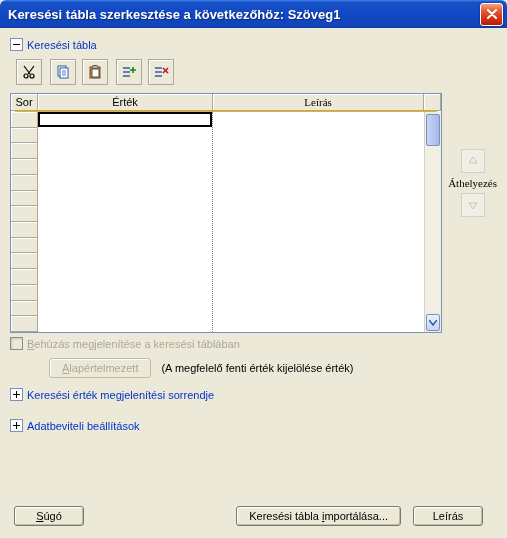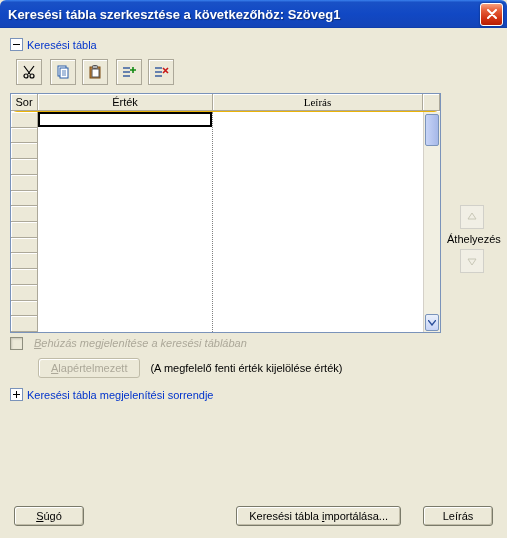--- a/index.html
+++ b/index.html
@@ -227,46 +227,46 @@
     border:1px solid #7a93ba;
     background: linear-gradient(to bottom,#eaf0fb,#c7d4f7);
     border-radius:2px;
   }
   .vscroll .arrow.down{ bottom:1px; }
   .vscroll svg{display:block;}
   
   .move-panel {
     width: 50px;
     text-align: center;
-    margin-top: 112px;
+    margin-top: 56px;
     font-size: 11px;
     color: #000;
+    font-family: Liberation Serif, serif;
   }
   .move-panel .label {
     margin: 4px 0;
     white-space: nowrap;
   }
   .arrow-box {
     width: 22px;
     height: 22px;
     margin: 0 auto;
     border: 1px solid #c0c0c0;
     background: #f5f4ef;
     display: flex;
     align-items: center;
     justify-content: center;
     opacity: 0.6;
   }
   
   .check-row {
     display: flex;
-    align-items: flex-start;
+    align-items: flex-end;
     margin-top: 6px;
-    gap: 11px;
-    font-style: italic;
+    gap: 4px;
   }
   .chk {
     width: 13px;
     height: 13px;
     border: 1px solid #8e8e7e;
     background: #fff;
     box-sizing: border-box;
     box-shadow: inset 1px 1px 2px rgba(0,0,0,0.15);
   }
   .chk.disabled { background:#ece9d8; }
@@ -278,42 +278,43 @@
     font-family: inherit;
     font-size: 11px;
     border-radius: 3px;
     box-shadow: inset 1px 1px 0 #fff, inset -1px -1px 0 #c0bca8;
     cursor: default;
   }
   .btn.disabled {
     color: #aca899;
     border-color: #c0bca8;
     box-shadow: inset 1px 1px 0 #fff;
+    margin-left: 11px;
   }
   .btn .u { text-decoration: underline; }
   .default-row {
     display: flex;
     align-items: center;
     gap: 10px;
     margin: 8px 0 10px 28px;
   }
   .section-spacer { height: 10px; }
   
   .footer {
     position: absolute;
     bottom: 12px;
     left: 14px;
-    right: 14px;
+    right: 24px;
     display: flex;
     justify-content: space-between;
     align-items: center;
   }
   .footer-right {
     display: flex;
-    gap: 22px;
+    gap: 12px;
   }
   .btn-std {
     min-width: 70px;
     text-align: center;
   }
 </style>
 </head>
 <body>
 
 <div class="window">
@@ -439,25 +440,31 @@
 
     <div class="default-row">
       <button class="btn disabled"><span class="u">A</span>lapértelmezett</button>
       <span>(A megfelelő fenti érték kijelölése érték)</span>
     </div>
 
     <div class="section-row">
       <span class="expander">
           <span class="plus"></span>
         </span>
-      <span class="section-link">Keresési tábla megjelenítési sorrendje</span>
+      <span class="section-link">Keresési érték megjelenítési sorrendje</span>
     </div>
 
     <div class="section-spacer"></div>
 
+    <div class="section-row">
+      <span class="expander">
+          <span class="plus"></span>
+        </span>
+      <span class="section-link">Adatbeviteli beállítások</span>
+    </div>
 
     <div class="footer">
       <button class="btn btn-std"><span class="u">S</span>úgó</button>
       <div class="footer-right">
         <button class="btn">Keresési tábla <span class="u">i</span>mportálása...</button>
         <button class="btn btn-std">Leírás</button>
       </div>
     </div>
 
   </div>

